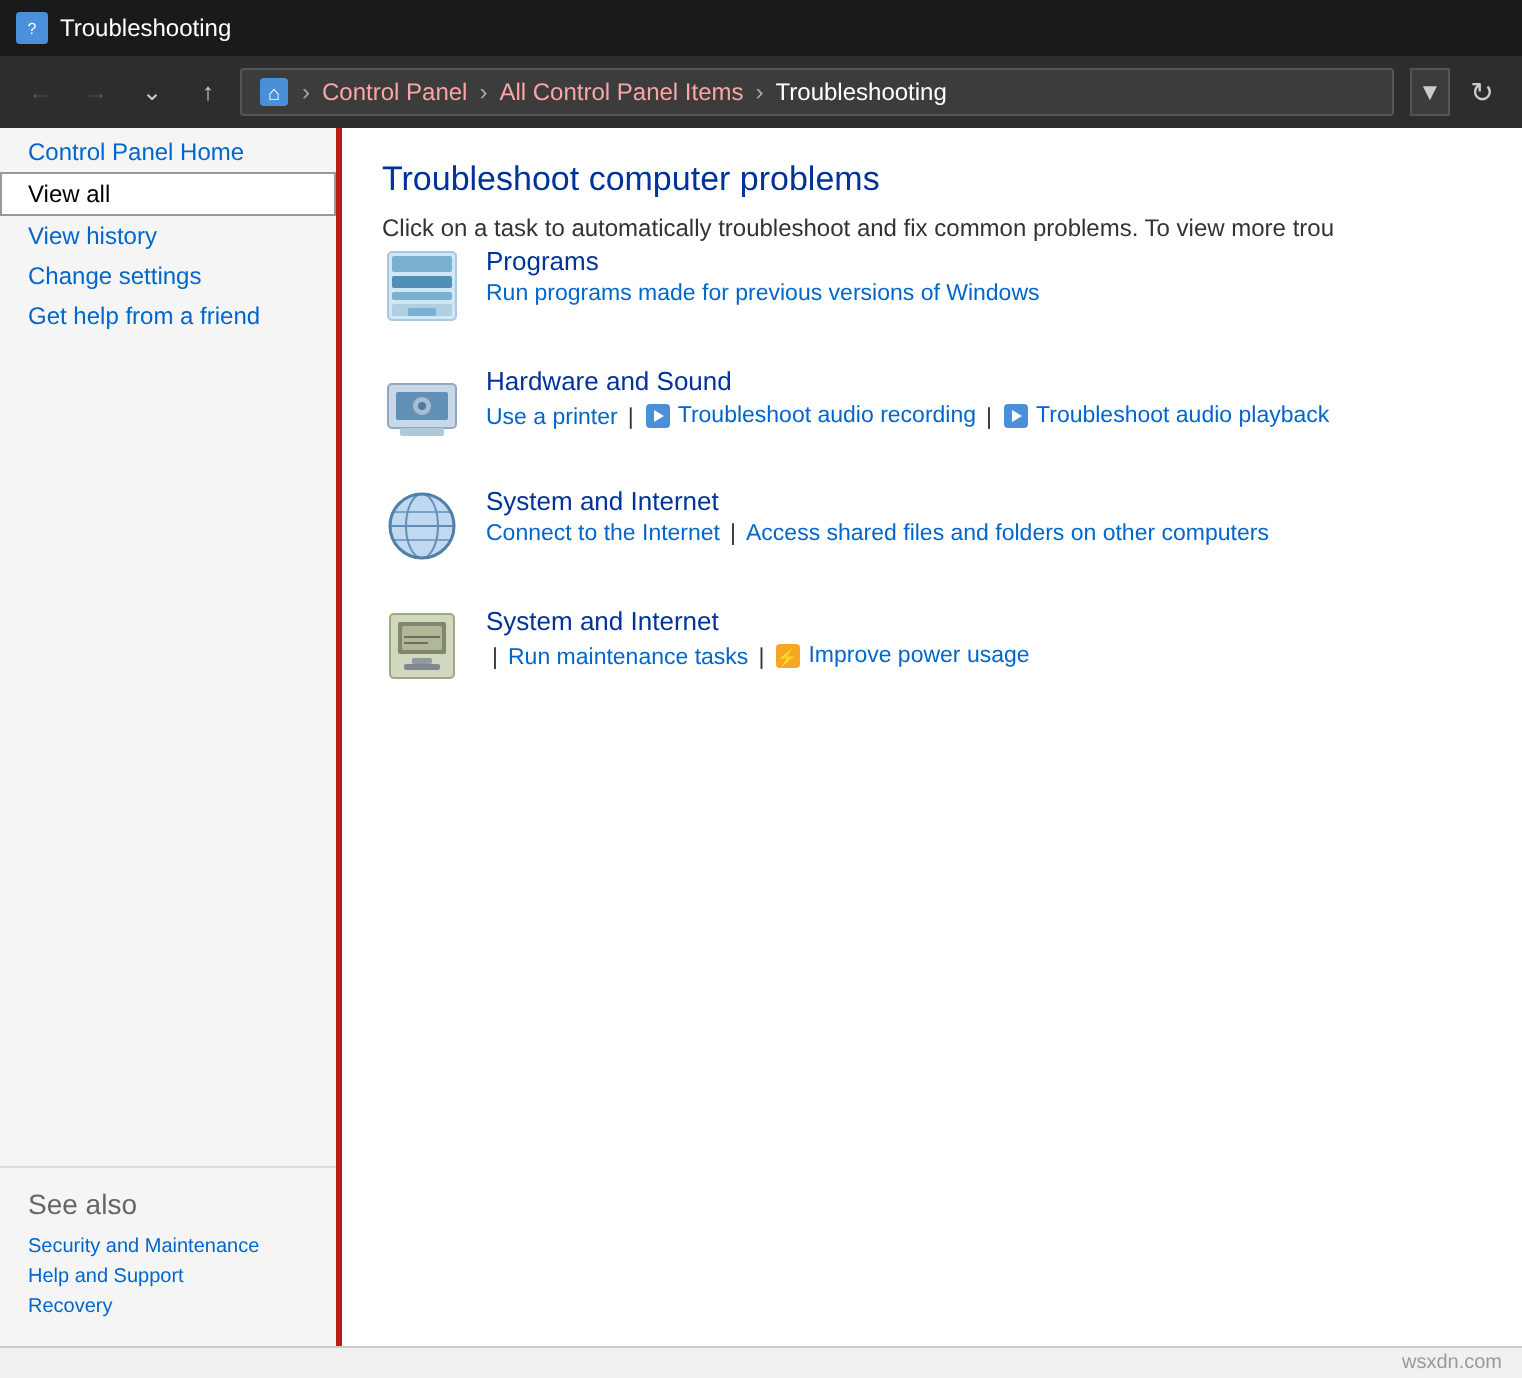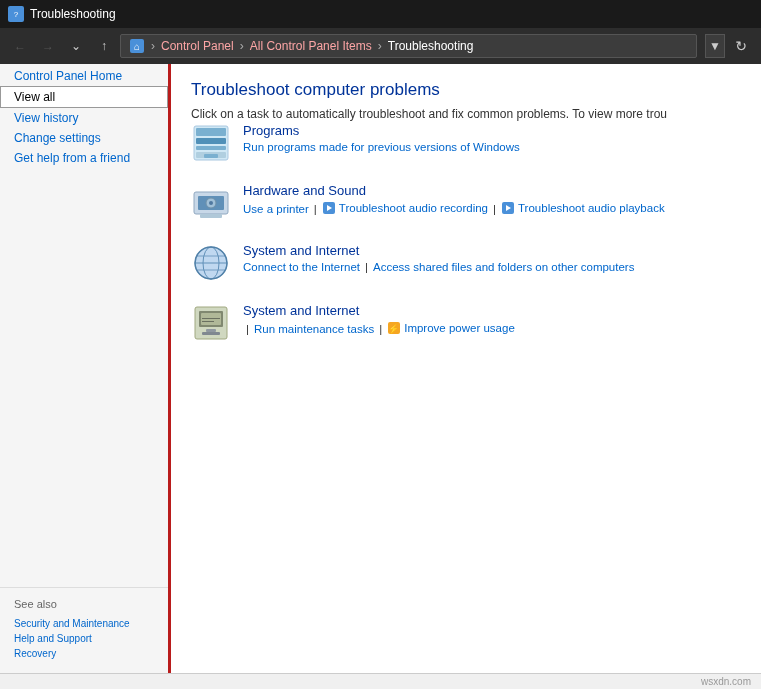--- a/index.html
+++ b/index.html
@@ -142,21 +142,21 @@
       text-decoration: none;
       font-weight: normal;
       padding: 3px 13px;
     }
     .sidebar-bottom {
       padding: 10px 14px;
       border-top: 1px solid #ddd;
       margin-top: 10px;
     }
     .see-also-label {
-      font-size: 11px;
+      font-size: 14px;
       color: #666;
       margin-bottom: 6px;
     }
     .sidebar-bottom-link {
       display: block;
       color: #0066cc;
       text-decoration: none;
       font-size: 10px;
       padding: 2px 0;
       cursor: pointer;

